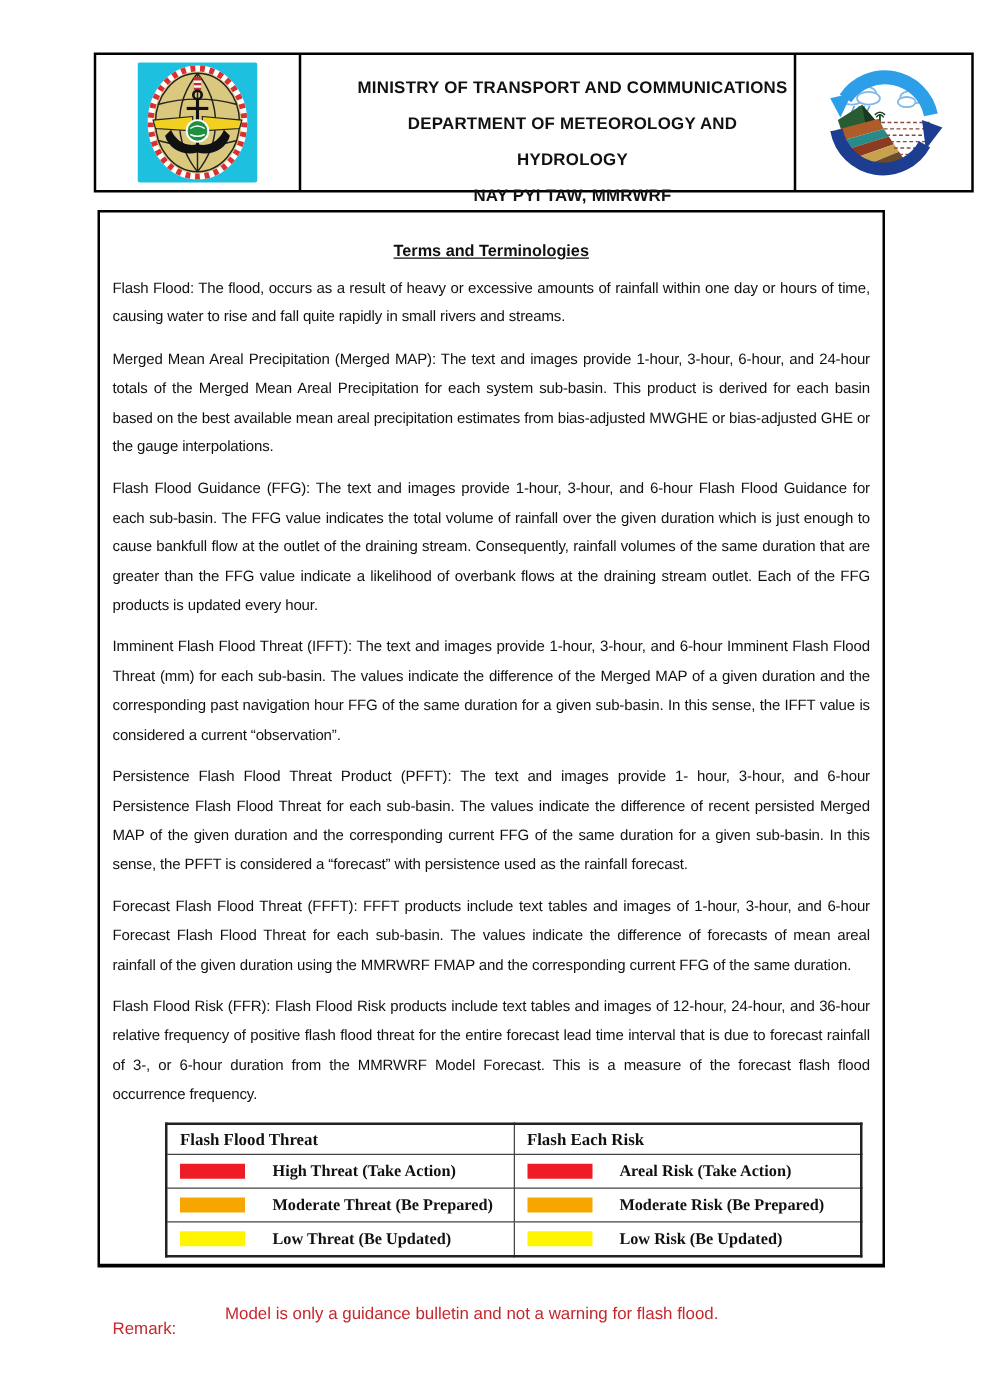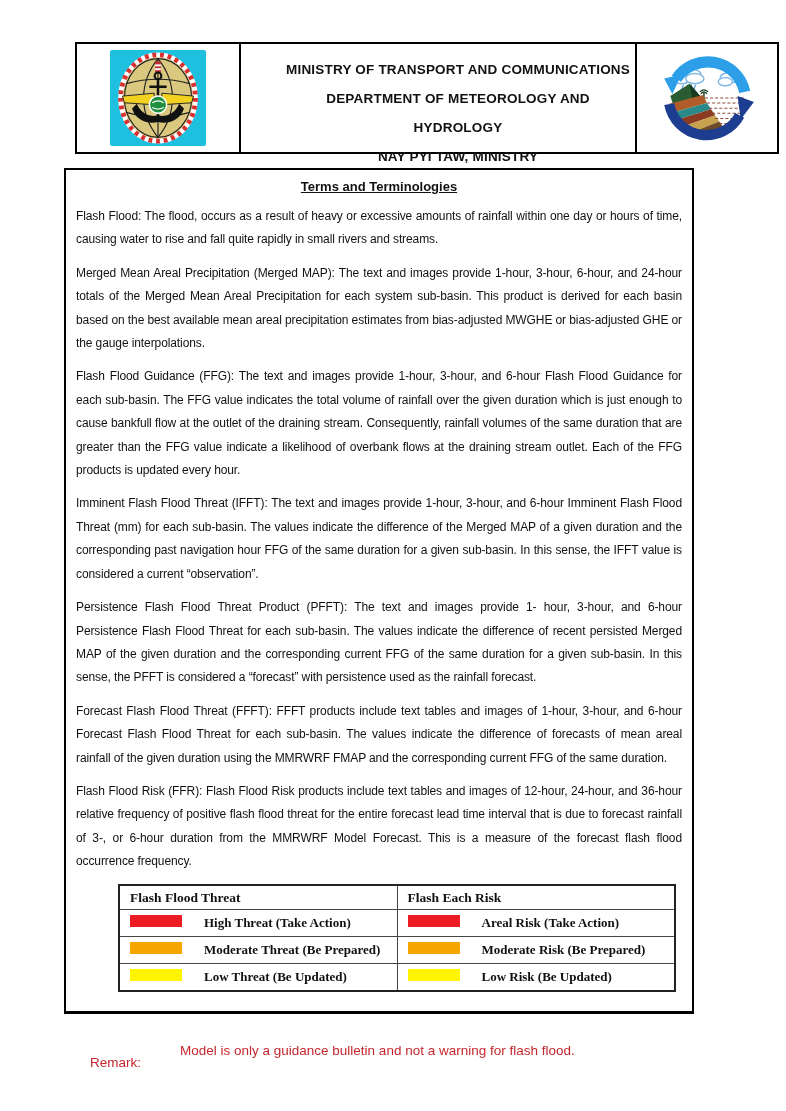--- a/index.html
+++ b/index.html
@@ -18,23 +18,23 @@
     width:398px; border-left:2px solid #000; border-right:2px solid #000;
     box-sizing:border-box; text-align:center; padding-top:11px;
   }
   .h-line { font-weight:bold; font-size:13.5px; line-height:29px; letter-spacing:0.2px;padding-left:40px; }
   .h-right { flex:1; display:flex; align-items:center; justify-content:center; }
   .ministry-logo svg { width:96px; height:98px; display:block; }
   .dmh-logo svg { width:102px; height:102px; display:block; }
 
   
   .content-box {
-    position:absolute; left:64px; top:168px; width:630px; height:846px;
+    position:absolute; left:78px; top:168px; width:630px; height:846px;
     border:2px solid #000; border-bottom:3px solid #000;
-    box-sizing:border-box; padding:7px 10px 0 10px; overflow:hidden;
+    box-sizing:border-box; padding:21px 10px 0 10px; overflow:hidden;
   }
   .doc-title {
     text-align:center; font-weight:bold; text-decoration:underline;
     font-size:13px; margin:2px 0 11px 0;
   }
   .para {
     font-size:12px; line-height:23.4px; text-align:justify;
     margin:0 0 10px 0; letter-spacing:-0.1px;
   }
   .term { font-weight:normal; }
@@ -42,21 +42,21 @@
   
   .legend-table {
     margin:5px 0 0 42px; border-collapse:collapse; width:558px;
     font-family:Liberation Serif, serif; border:2px solid #222;
   }
   .legend-table th, .legend-table td { border:1px solid #444; }
   .legend-table th {
     text-align:left; font-size:13.5px; padding:4px 10px 3px 10px; font-weight:bold; width:50%;
   }
   .legend-table td { padding:5px 10px; }
-  .swatch-row { display:flex; }
+  .swatch-row { display:flex; align-items:center; }
   .swatch { width:52px; height:12px; margin-right:22px; flex:0 0 auto; }
   .row-label { font-weight:bold; font-size:13px; white-space:nowrap; }
 
   
   .remark {
     position:absolute; left:90px; top:1042px; display:flex;
     color:#c5272d; font-size:13.5px; line-height:18px;
   }
   .remark-label { width:90px; flex:0 0 auto;margin-top:12px; }
 </style>
@@ -90,21 +90,21 @@
           <path d="M50 68 C40 71 31 64 28 56 L23 61 C26 72 38 78 50 75 C62 78 74 72 77 61 L72 56 C69 64 60 71 50 68 Z" fill="#111"></path>
           <circle cx="50" cy="57" r="9" fill="#1e8f3e" stroke="#ffffff" stroke-width="1.6"></circle>
           <path d="M44 55 Q50 51 56 55" fill="none" stroke="#ffffff" stroke-width="1.2"></path>
           <path d="M44 60 Q50 63 56 60" fill="none" stroke="#ffffff" stroke-width="1.2"></path>
         </svg>
       </span>
     </div>
     <div class="h-center">
       <div class="h-line">MINISTRY OF TRANSPORT AND COMMUNICATIONS</div>
       <div class="h-line">DEPARTMENT OF METEOROLOGY AND HYDROLOGY</div>
-      <div class="h-line">NAY PYI TAW, MINISTRY</div>
+      <div class="h-line">NAY PYI TAW, MMRWRF</div>
     </div>
     <div class="h-right">
       <span class="dmh-logo">
         <svg viewBox="0 0 100 100">
           <defs>
               <clipPath id="dmhclip">
                 <circle cx="50" cy="52" r="38"></circle>
               </clipPath>
             </defs>
           <circle cx="50" cy="52" r="44" fill="#ffffff"></circle>

